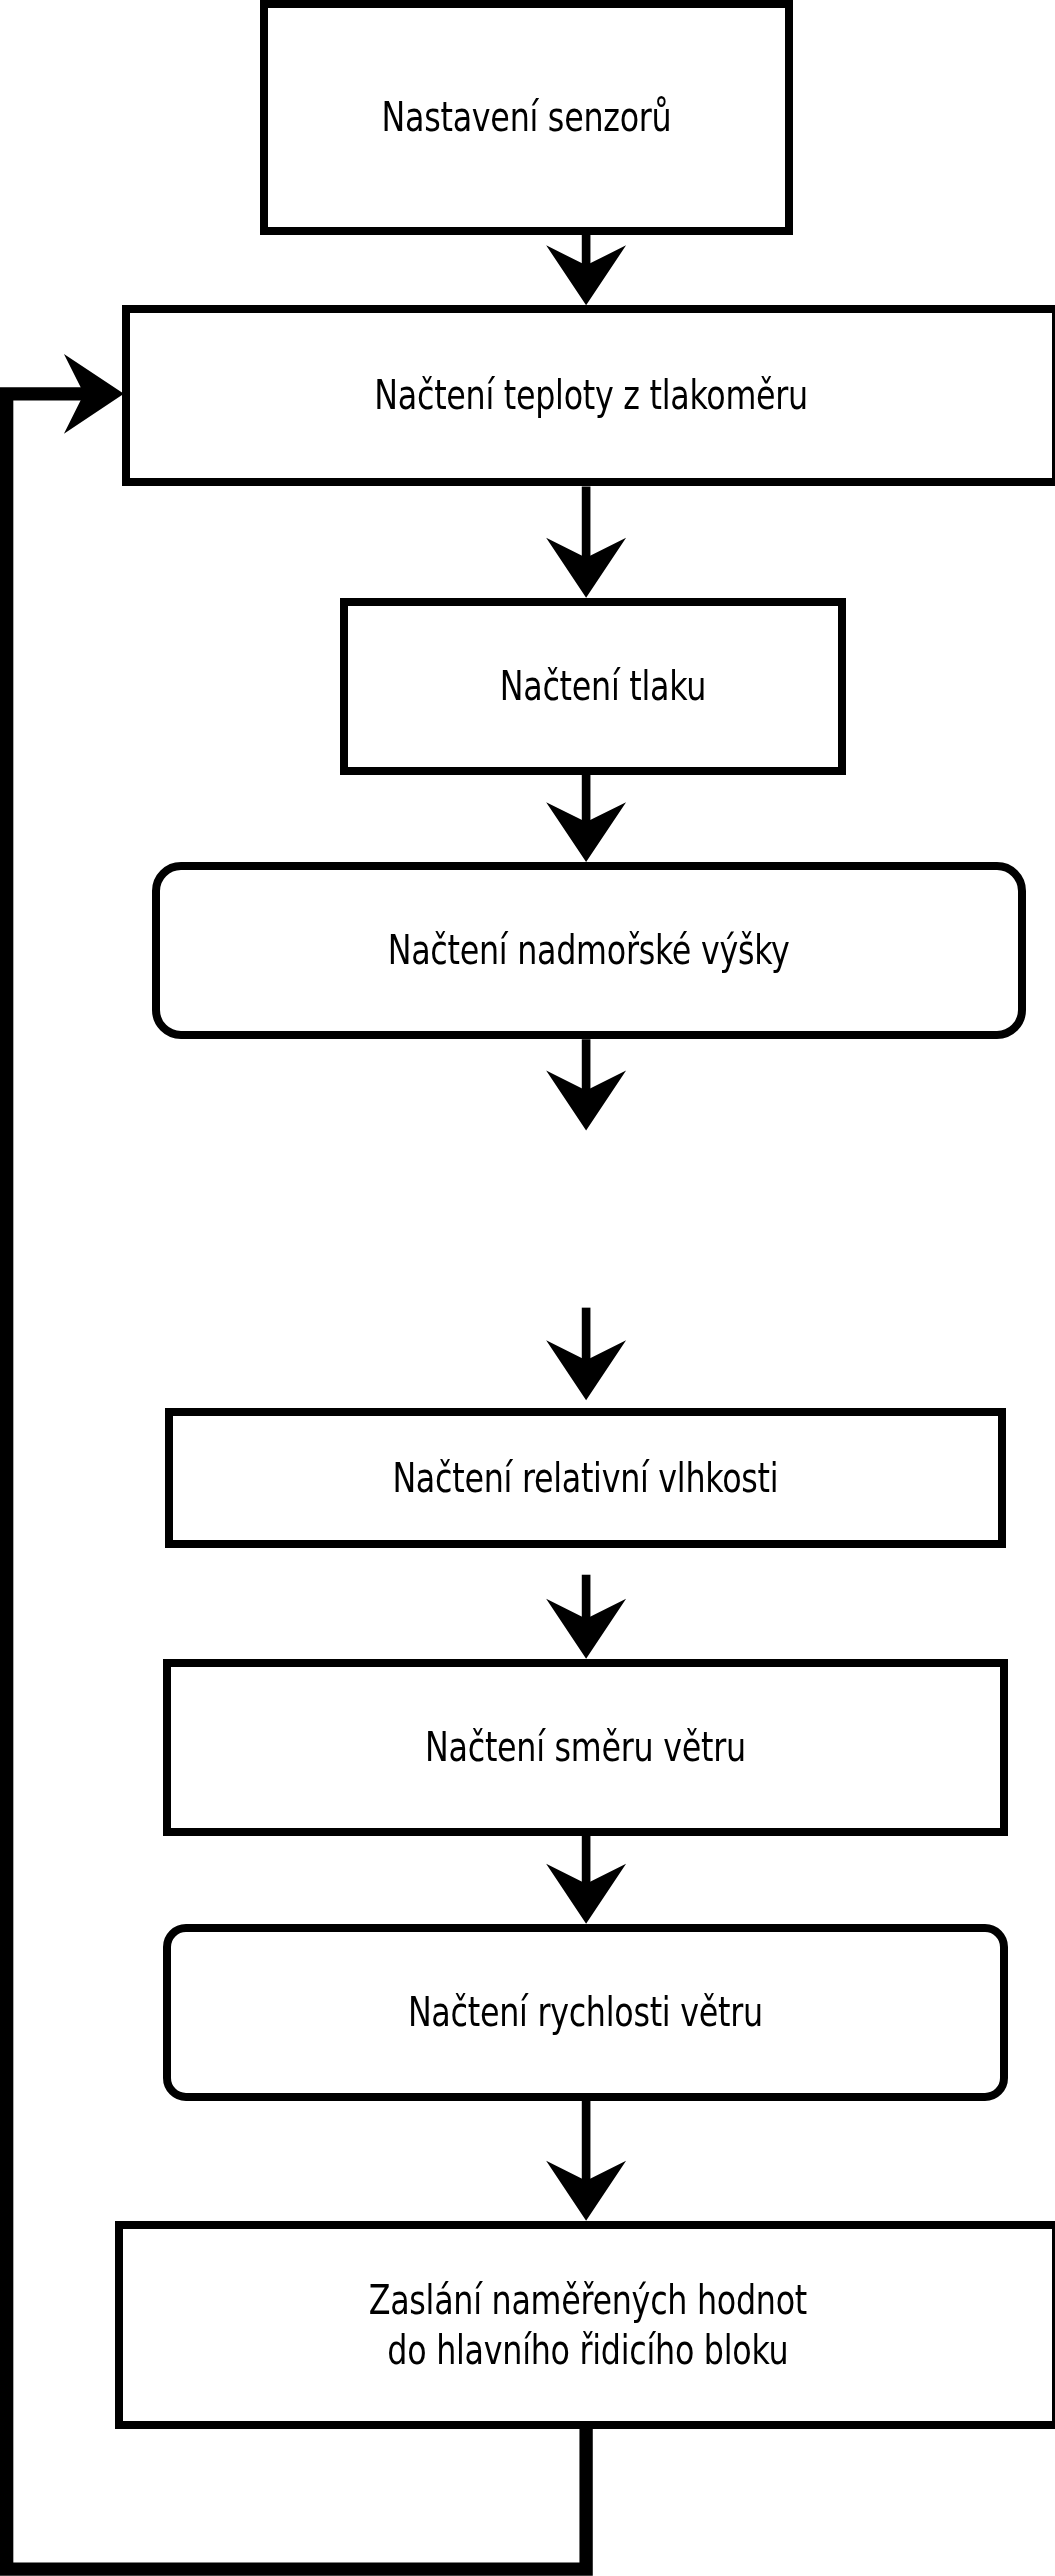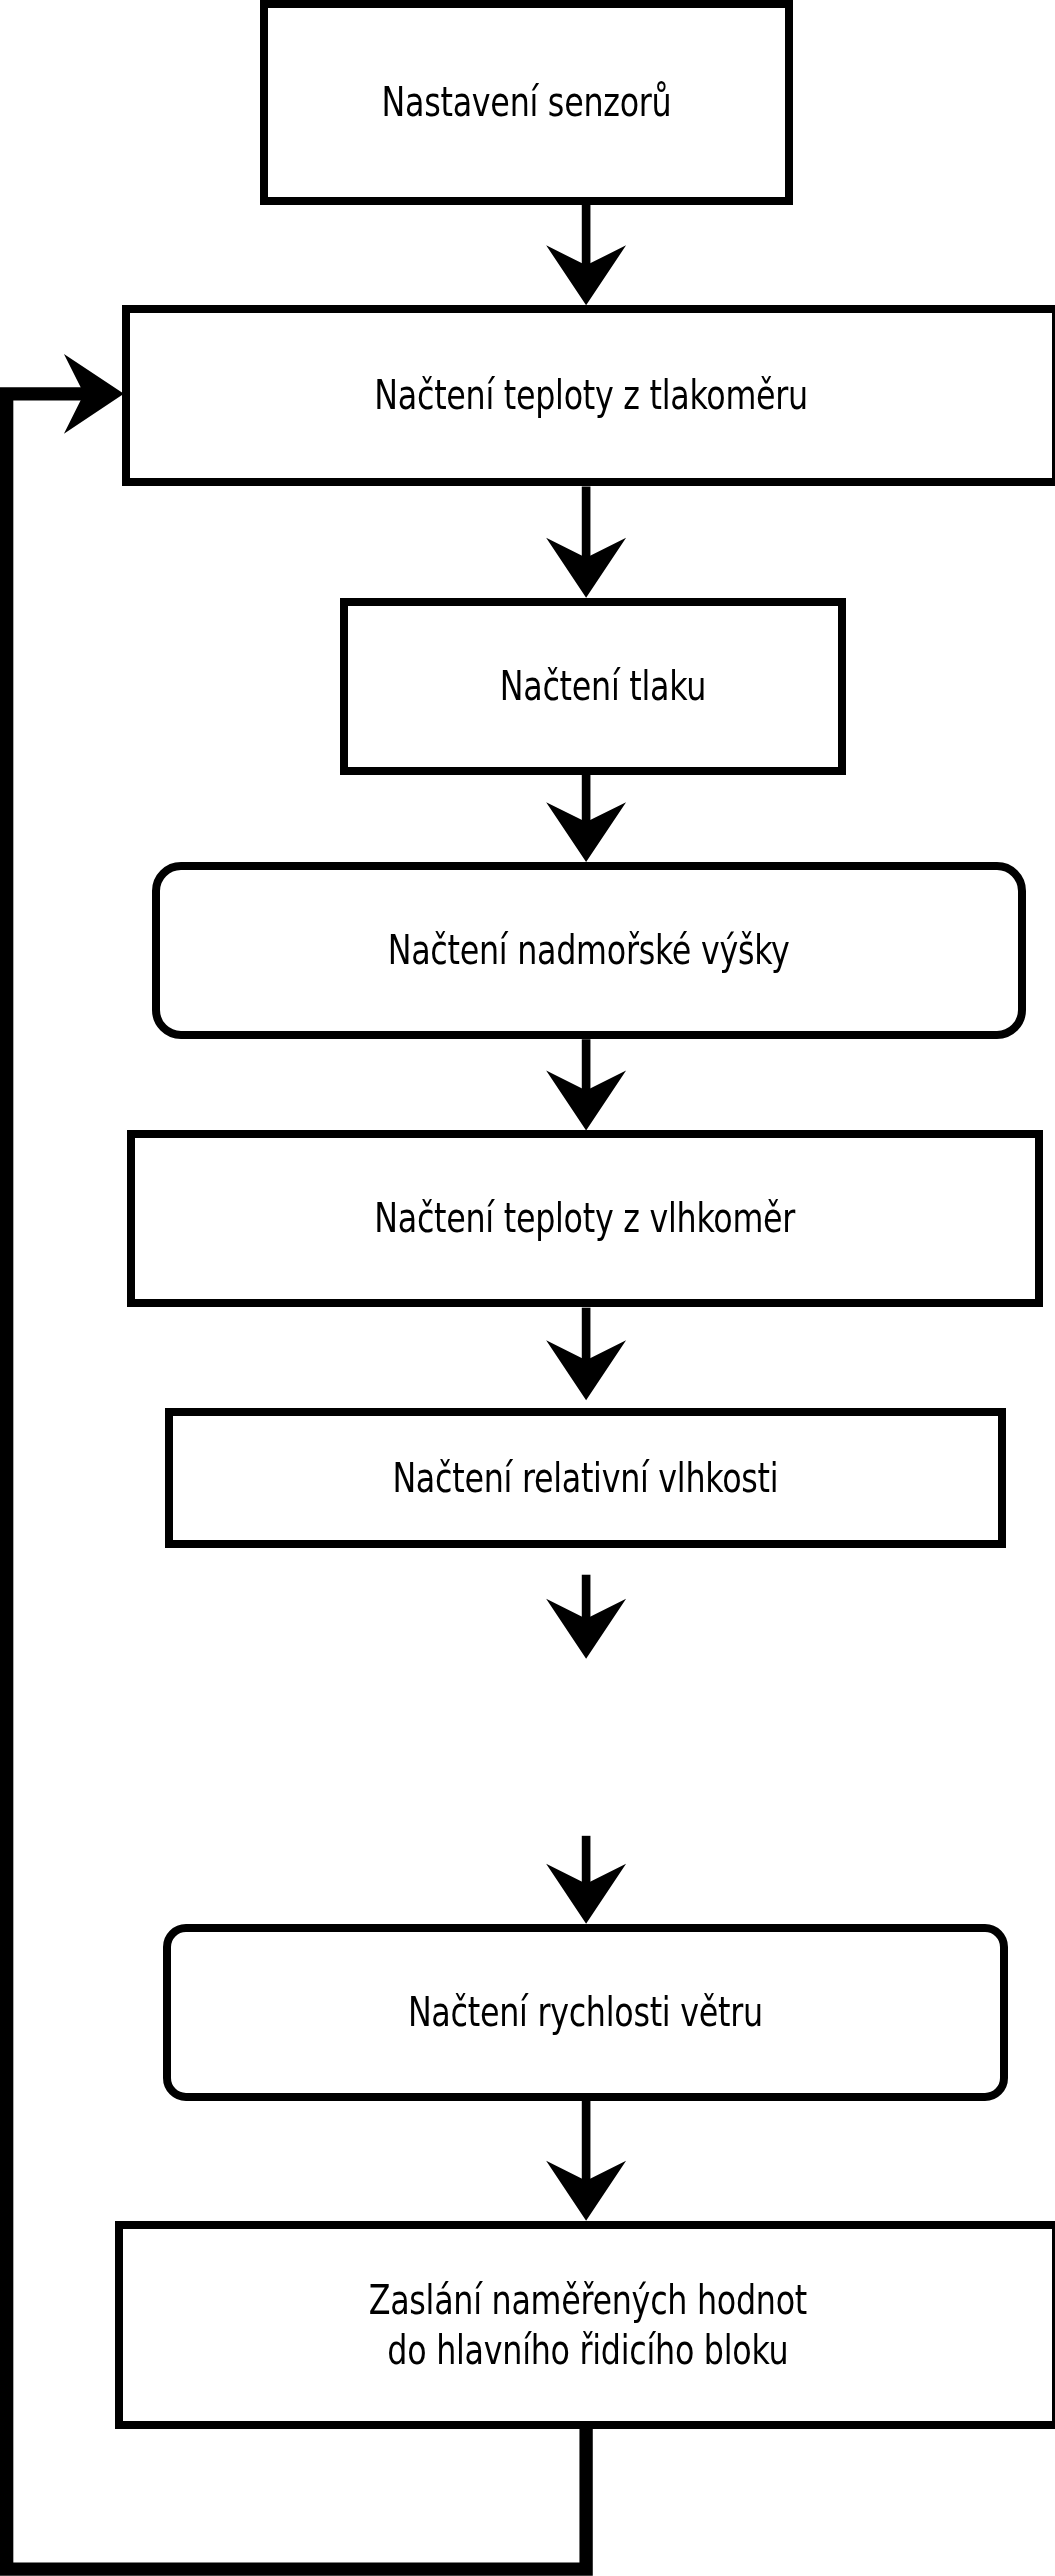--- a/index.html
+++ b/index.html
@@ -76,44 +76,44 @@
       <polygon points="880,1697 820,1607 880,1637 940,1607"></polygon>
       <polygon points="880,2102 820,2012 880,2042 940,2012"></polygon>
       <polygon points="880,2490 820,2400 880,2430 940,2400"></polygon>
       <polygon points="880,2888 820,2798 880,2828 940,2798"></polygon>
       <polygon points="880,3334 820,3244 880,3274 940,3244"></polygon>
 
       <polygon points="186,591 96,531 126,591 96,651"></polygon>
     </g>
   </svg>
 
-  <div class="node" style="left:260px; top:0px; width:533px; height:205px;">
+  <div class="node" style="left:260px; top:0px; width:533px; height:235px;">
     <span class="node-label">Nastavení senzorů</span>
   </div>
 
   <div class="node" style="left:122px; top:305px; width:938px; height:181px;">
     <span class="node-label">Načtení teploty z tlakoměru</span>
   </div>
 
   <div class="node" style="left:340px; top:598px; width:506px; height:177px;padding-left:20px;">
     <span class="node-label">Načtení tlaku</span>
   </div>
 
   <div class="node" style="left:152px; top:862px; width:874px; height:177px;border-radius:29px;">
     <span class="node-label">Načtení nadmořské výšky</span>
   </div>
 
-  <div class="node" style="left:127px; top:1130px; width:916px; height:177px;">
-    <span class="node-label">Načtení teploty z vlhkoměr</span>
-  </div>
 
   <div class="node" style="left:165px; top:1400px; width:841px; height:140px;margin-top:8px;">
     <span class="node-label">Načtení relativní vlhkosti</span>
   </div>
 
+  <div class="node" style="left:163px; top:1659px; width:845px; height:177px;">
+    <span class="node-label">Načtení směru větru</span>
+  </div>
 
   <div class="node" style="left:163px; top:1924px; width:845px; height:177px;border-radius:23px;">
     <span class="node-label">Načtení rychlosti větru</span>
   </div>
 
   <div class="node" style="left:115px; top:2221px; width:945px; height:208px;">
     <span class="node-label two-line">Zaslání naměřených hodnot
 do hlavního řidicího bloku</span>
   </div>
 

